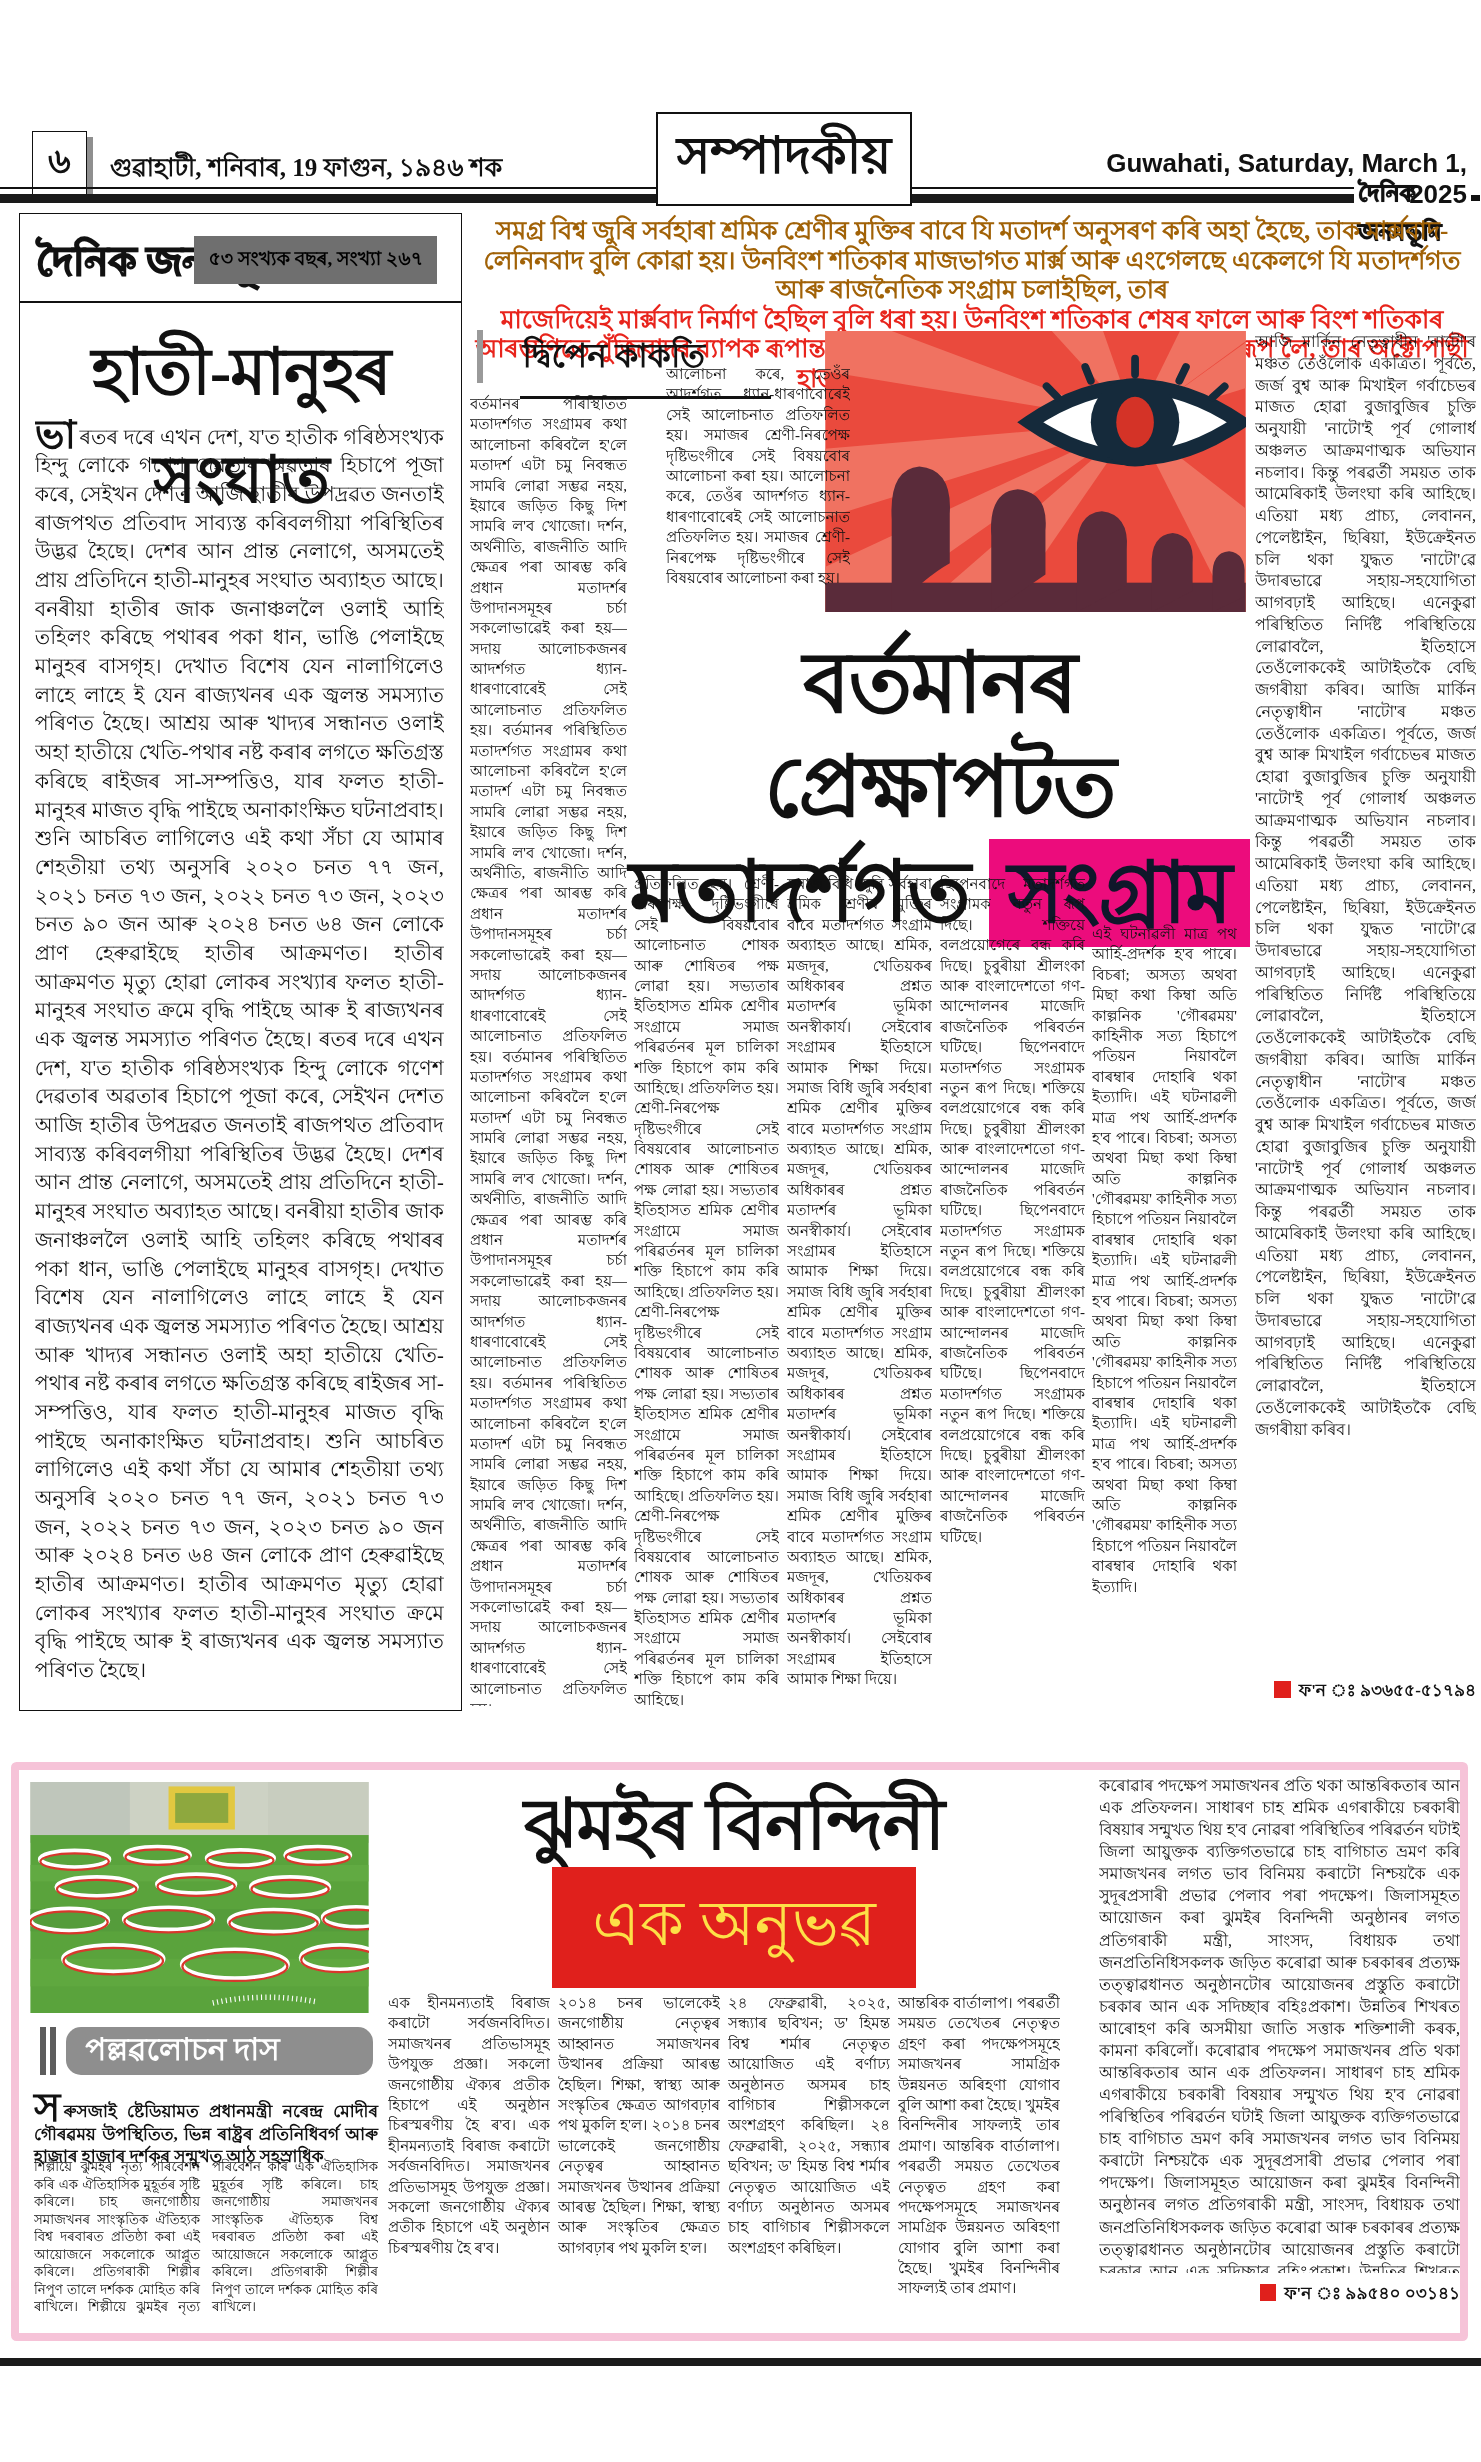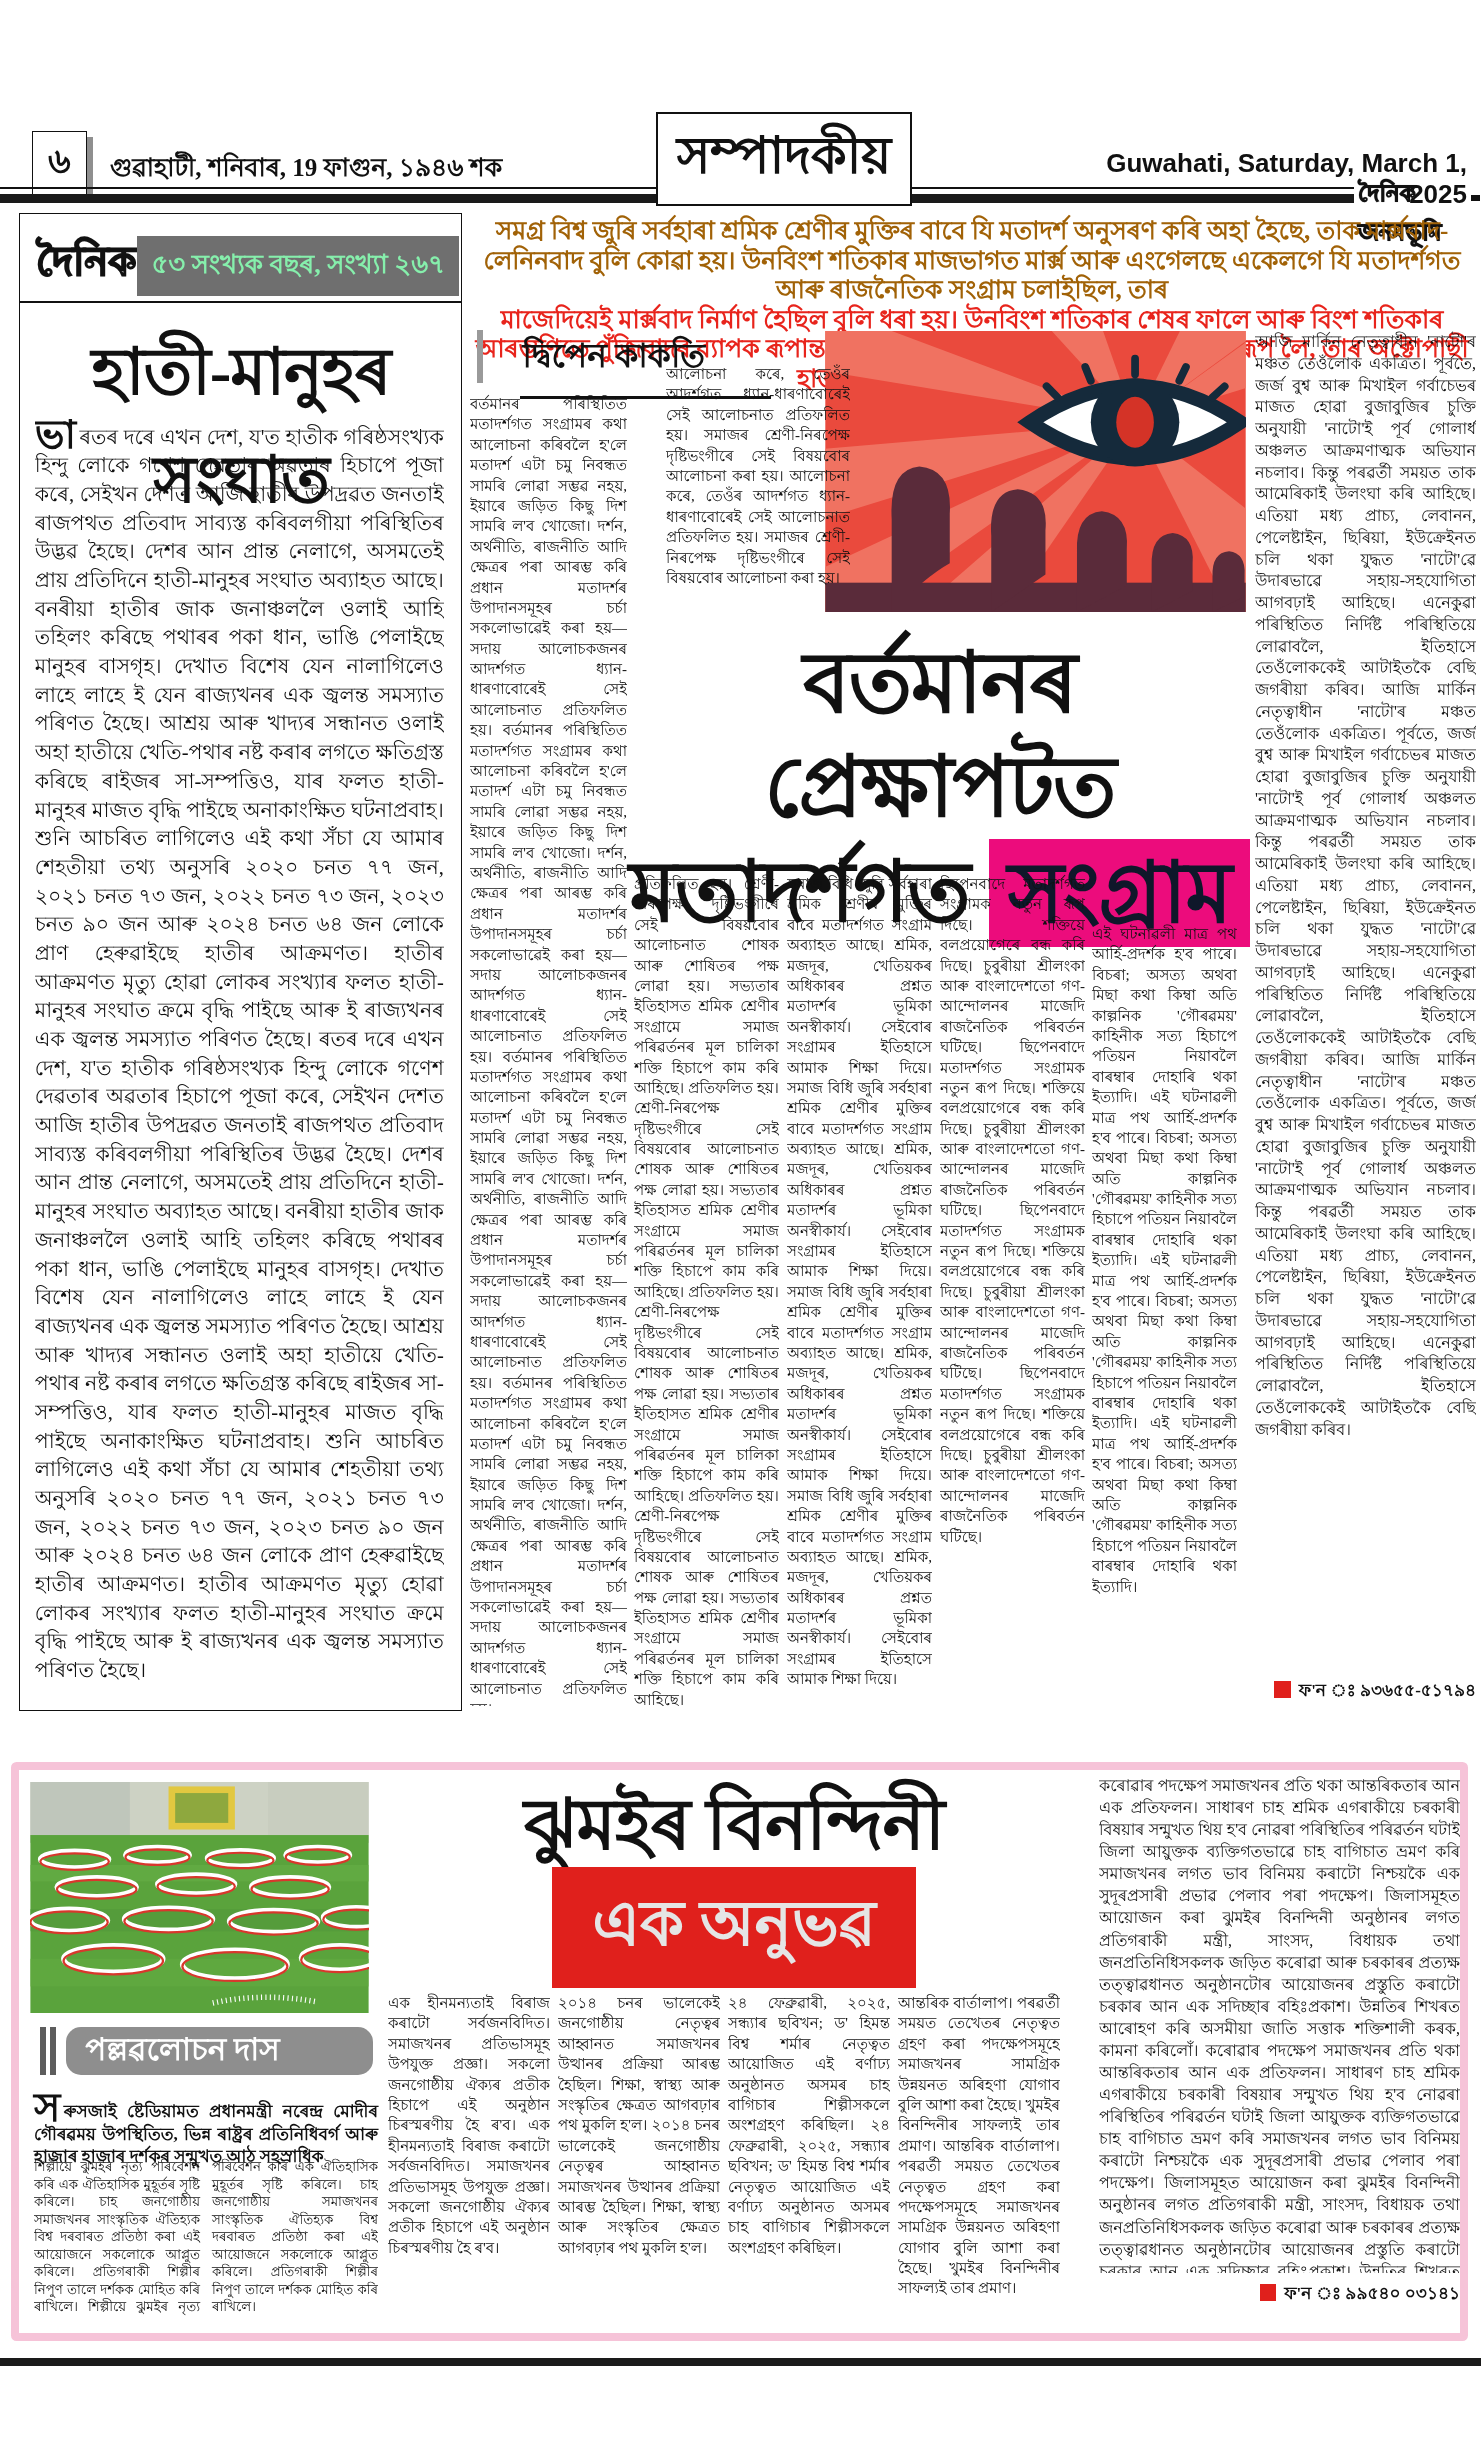--- a/index.html
+++ b/index.html
@@ -19,22 +19,22 @@
   .rule-thin{left:0;top:187px;width:1354px;height:2.2px;background:#111;}
   .rule-thick{left:0;top:194px;width:1354px;height:8.9px;background:#1a1a1a;}
   #nameplate{left:1358px;top:175px;width:111px;font-size:23px;font-weight:bold;
      color:#fff;-webkit-text-stroke:1.1px #111;text-shadow:0 0 1.1px #111;}
   #nameplate-dash{left:1471px;top:195px;width:8.9px;height:5.5px;background:#111;}
   
   #ed-box{left:19.4px;top:213px;width:441px;height:1496px;border:1.7px solid #111;background:#fff;}
   #ed-head{position:absolute;left:0;top:0;width:100%;height:87px;border-bottom:2.2px solid #111;}
   #ed-mast{position:absolute;left:15.5px;top:15.5px;font-size:40px;font-weight:bold;color:#fff;
      -webkit-text-stroke:1.7px #111;text-shadow:0 0 1.1px #111;}
-  #ed-issue{position:absolute;right:2px;top:22px;background:#6f6f6f;color:#86efac;
-     font-size:26px;font-weight:bold;padding:7.8px 14.4px;}
+  #ed-issue{position:absolute;right:24px;top:22px;background:#6f6f6f;color:#000000;
+     font-size:19px;font-weight:bold;padding:7.8px 14.4px;}
   #ed-headline{position:absolute;left:0;top:108px;width:100%;text-align:center;
      font-size:65px;font-weight:bold;letter-spacing:-1.1px;}
   #ed-body{position:absolute;left:14.4px;top:205px;width:409px;height:1274px;
      font-size:20.5px;line-height:1.40;}
   .dropcap{font-size:40px;font-weight:bold;line-height:.8;vertical-align:-4.4px;padding-right:3.3px;}
   
   #intro{left:468px;top:216px;width:1008px;text-align:center;font-weight:bold;
      font-size:25px;line-height:1.18;}
   #intro-blue{color:#a16207;}
   #intro-red{color:#e8241c;}
@@ -64,21 +64,21 @@
   .abar{width:6px;height:48px;background:#5d5d5d;margin-right:4.4px;}
   #author-box{width:288px;height:48px;background:#8e8e8e;color:#fff;display:flex;align-items:center;
      font-size:31px;font-weight:bold;padding-left:19px;margin-left:5.5px;border-radius:15px;}
   #feat-lede{left:34px;top:2092px;width:344px;font-size:17px;font-weight:bold;line-height:1.3;
      text-align:justify;}
   #feat-leftcols{left:34px;top:2158px;width:344px;height:172px;column-count:2;column-gap:12px;
      font-size:13.3px;line-height:1.32;}
   #feat-hl{left:388px;top:1770px;width:692px;text-align:center;font-size:71px;font-weight:700;
      letter-spacing:-1.1px;}
   #feat-hl2{left:388px;top:1867px;width:692px;text-align:center;}
-  #feat-hl2 span{background:#e0201c;color:#e5e5e5;font-size:63px;font-weight:700;
+  #feat-hl2 span{background:#e0201c;color:#fde047;font-size:63px;font-weight:400;
      padding:7.8px 40px;display:inline-block;}
   #fcolA{left:388px;top:1993px;width:162px;height:337px;}
   #fcolB{left:558px;top:1993px;width:162px;height:337px;}
   #fcolC{left:728px;top:1993px;width:162px;height:337px;}
   #fcolD{left:898px;top:1993px;width:162px;height:337px;}
   #featright{left:1099px;top:1775px;width:361px;height:498px;font-size:16px;line-height:1.38;}
   #featphone{left:1099px;top:2280px;width:361px;text-align:right;font-size:17px;font-weight:bold;}
   #footer-bar{left:0;top:2358px;width:1481px;height:7.8px;background:#1a1a1a;}
 </style>
 </head>

